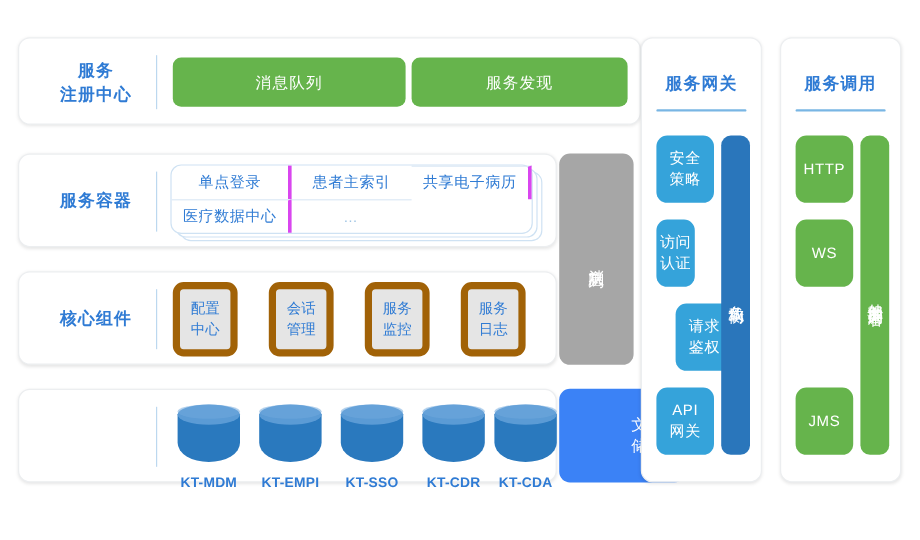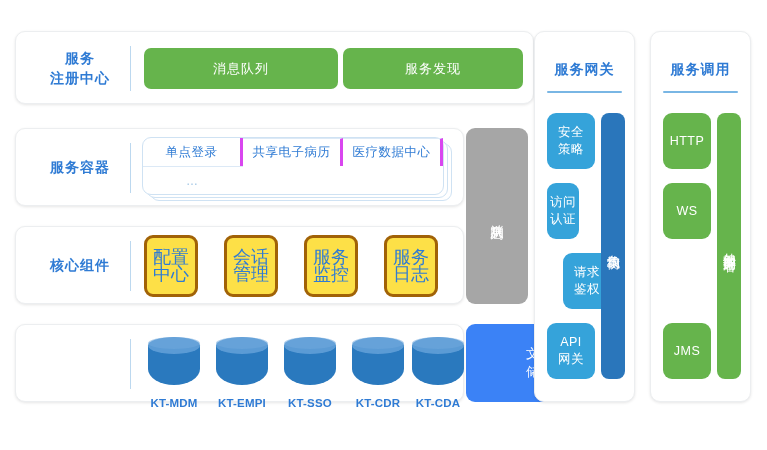--- a/index.html
+++ b/index.html
@@ -77,25 +77,25 @@
     box-sizing:border-box;
     letter-spacing:.5px;
   }
   .gridcell.bt{border-top:1px solid #dce9f6;}
   .gridcell.br{border-right:3px solid #d946ef;}
   .gridcell.dots{color:#9ec4e4;letter-spacing:2px;font-size:12px;}
 
   
   .corebox{
     position:absolute;
-    background:#fde047;
-    border:3px solid #a16207;
-    border-radius:9px;
-    color:#2f7bd4;
-    font-size:18px;
+    background:#e5e5e5;
+    border:6px solid #a16207;
+    border-radius:9px;
+    color:#2f7bd4;
+    font-size:12px;
     line-height:17px;
     text-align:center;
     display:flex;align-items:center;justify-content:center;
     box-sizing:border-box;
   }
 
   
   .cyl{position:absolute;}
   .cyl .body{
     position:absolute;left:0;top:8px;
@@ -203,20 +203,21 @@
 
   <div class="card" style="left:15px;top:128px;width:449px;height:78px;">
     <div class="rowlabel">服务容器</div>
     <div class="vdivider" style="left:114px;top:14px;height:50px;"></div>
 
     <div class="ghost" style="left:134px;top:14px;width:302px;height:58px;"></div>
     <div class="ghost" style="left:130px;top:11px;width:302px;height:58px;"></div>
 
     <div class="gridcard" style="left:126px;top:8px;width:302px;height:58px;">
       <div class="gridcell br">单点登录</div>
+      <div class="gridcell">患者主索引</div>
       <div class="gridcell bt br">共享电子病历</div>
       <div class="gridcell bt br">医疗数据中心</div>
       <div class="gridcell bt dots">…</div>
     </div>
   </div>
 
   <div class="card" style="left:15px;top:226px;width:449px;height:78px;">
     <div class="rowlabel">核心组件</div>
     <div class="vdivider" style="left:114px;top:14px;height:50px;"></div>
 

